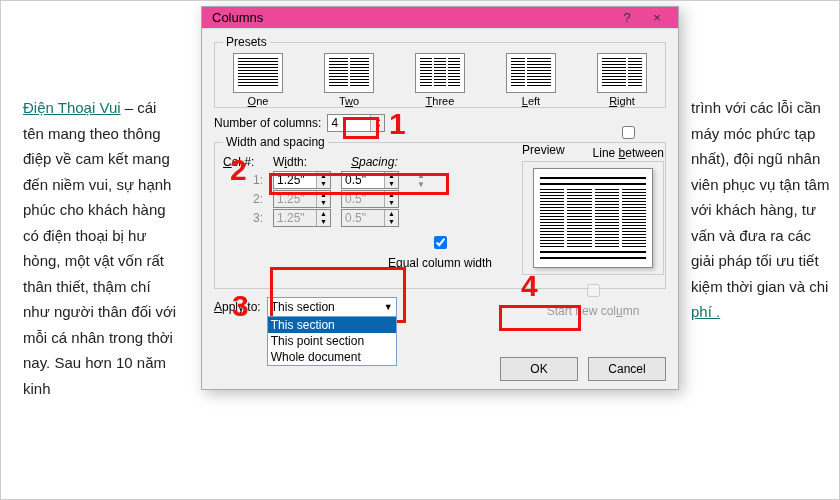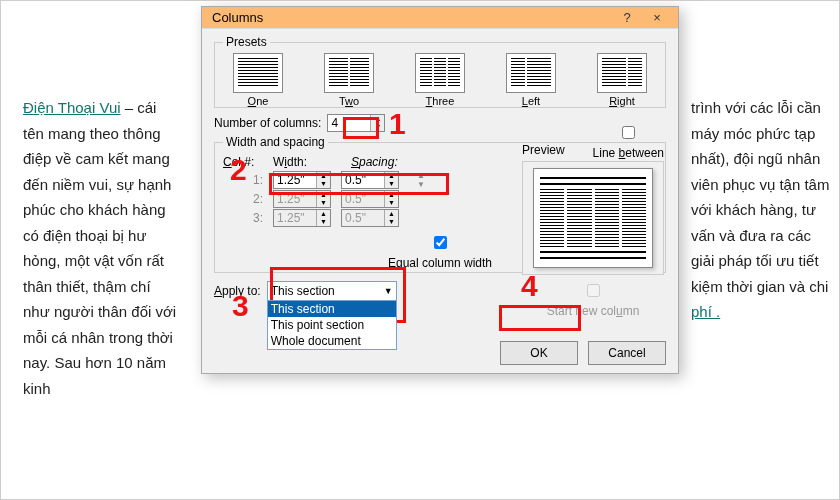--- a/index.html
+++ b/index.html
@@ -35,21 +35,21 @@
     top: 5px;
     width: 478px;
     background: #f0f0f0;
     border: 1px solid #aaa;
     box-shadow: 4px 4px 14px rgba(0,0,0,0.25);
   }
   .titlebar {
     display: flex;
     align-items: center;
     padding: 3px 6px 3px 10px;
-    background: #fdba74;
+    background: #ec4899;
     border-bottom: 1px solid #ddd;
     font-size: 13px;
   }
   .titlebar .title { flex: 1; }
   .titlebar .tb-btn {
     width: 30px; text-align: center; font-size: 13px; color: #333;
   }
   .body { padding: 6px 12px 8px 12px; }
   fieldset {
     border: 1px solid #ccc;
@@ -73,21 +73,21 @@
   .preset-label u { text-decoration: underline; }
   .row { display: flex; align-items: center; margin: 3px 0; font-size: 12px; }
   .row label { margin-right: 6px; }
   .spinner {
     display: inline-flex; align-items: stretch; border: 1px solid #888; background:#fff;
   }
   .spinner input { border: none; width: 42px; padding: 0 3px; font-size: 12px; outline:none; }
   .spinbtns { display:flex; flex-direction:column; width:14px; border-left:1px solid #aaa;}
   .spinbtns div { flex:1; font-size:7px; text-align:center; line-height:8px; background:#eee; cursor:pointer;}
   .ws-group { display:flex; gap:20px; }
-  .ws-area fieldset { padding: 6px 8px 2px 8px; }
+  .ws-area fieldset { padding: 6px 8px 18px 8px; }
   .ws-header { display:flex; gap:10px; font-size:12px; margin-bottom:2px; }
   .ws-header .h-col { width:40px; } .ws-header .h-w { width:68px;} .ws-header .h-s { width:68px;font-style:italic;}
   .ws-row { display:flex; gap:10px; align-items:center; margin:1px 0;}
   .ws-row .idx { width:40px; text-align:right; color:#888; font-size:12px;}
   .ws-row .spinner.dis input { background:#eee; color:#999;}
   .ws-row .spinner.dis { background:#eee;}
   .cb { display:flex; align-items:center; gap:4px; font-size:12px;flex-direction:column;}
   .cb input { width:13px; height:13px;}
   .preview-box { border:1px solid #ccc; padding:6px; background:#f0f0f0; margin-top:4px;}
   .preview-legend { font-size:12px; margin-bottom:2px;}

